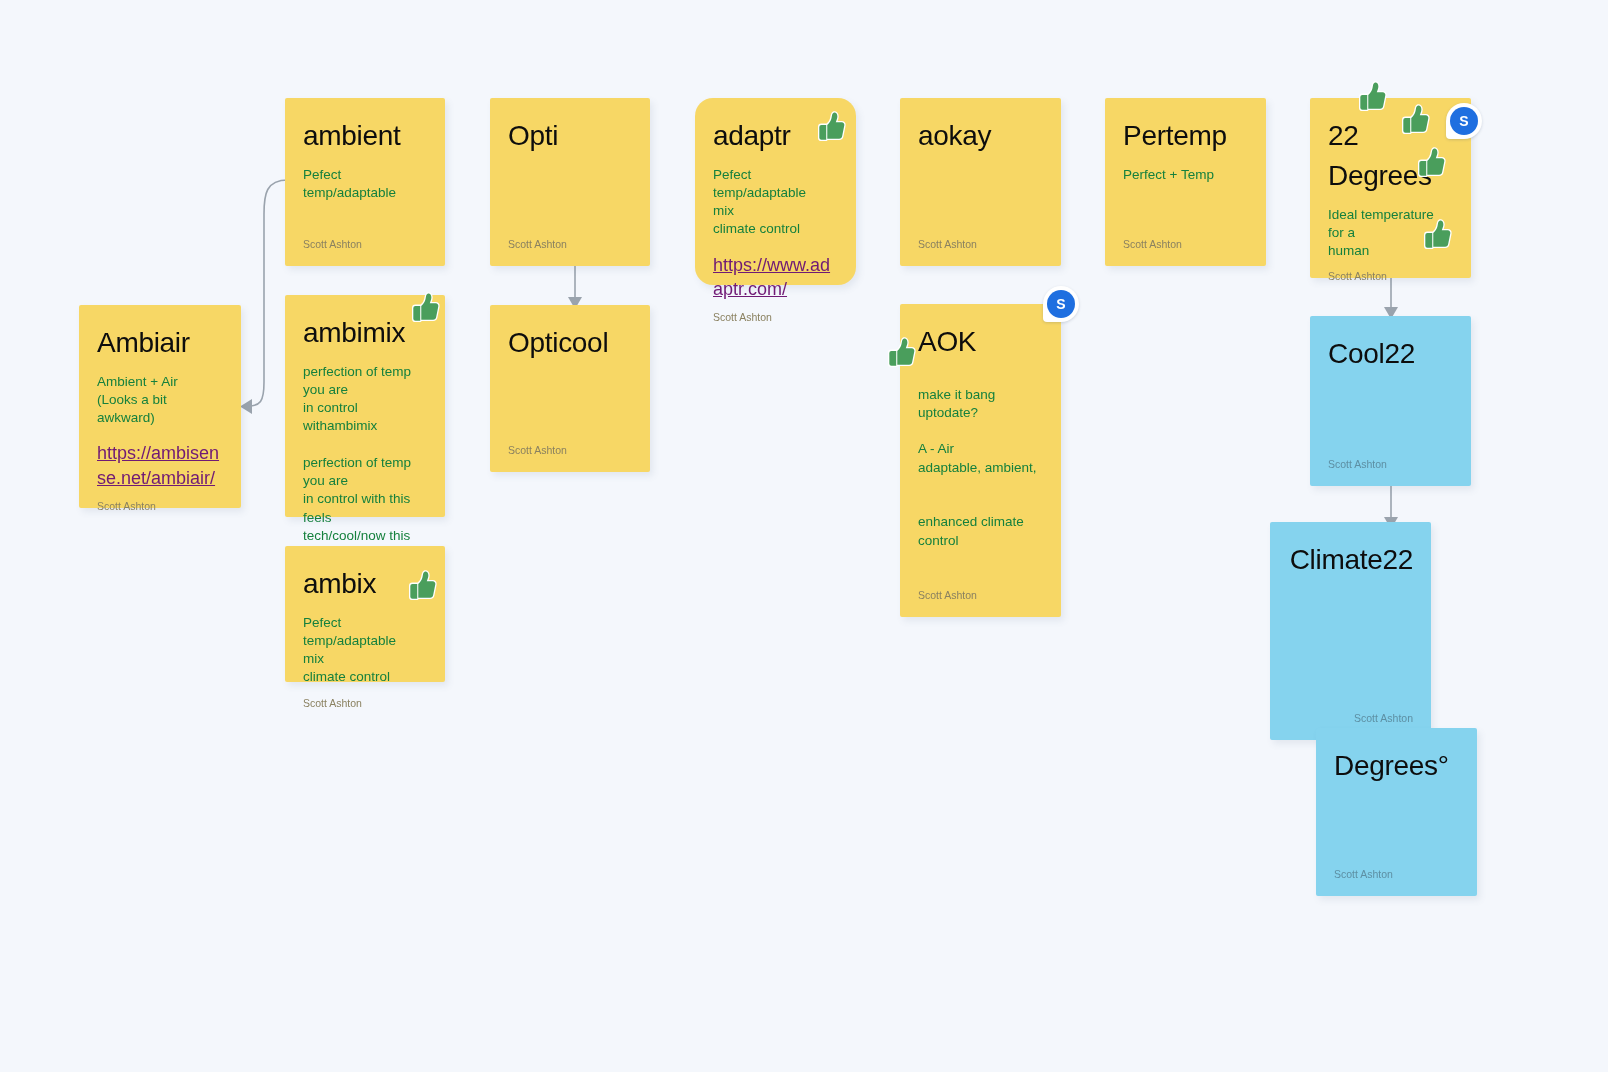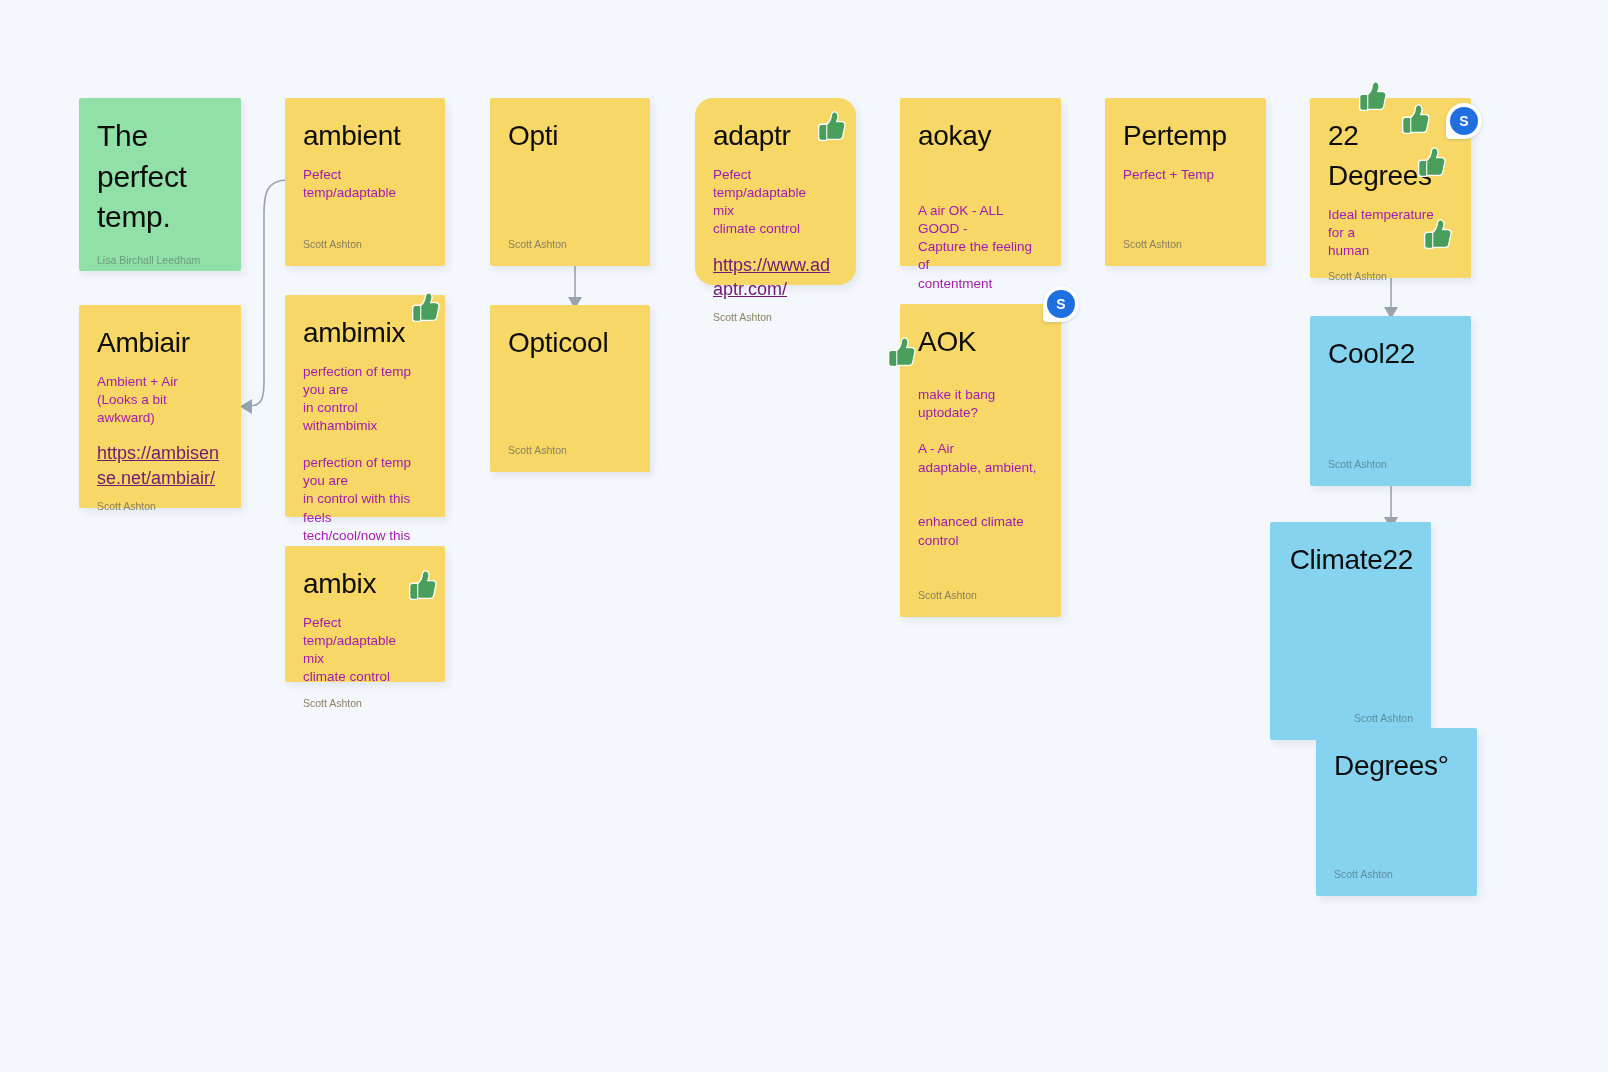--- a/index.html
+++ b/index.html
@@ -42,21 +42,21 @@
     white-space: pre-line;
   }
   .note-title.big {
     font-size: 30px;
     line-height: 1.35;
   }
   .note-body {
     font-size: 13.5px;
     line-height: 1.35;
     font-weight: 400;
-    color: #a21caf;
+    color: #15803d;
     white-space: pre-line;
     margin: 4px 0 0 0;
   }
   .note-link {
     font-size: 18px;
     line-height: 1.35;
     color: #701a75;
     text-decoration: underline;
     word-break: break-all;
     margin-top: 14px;
@@ -134,26 +134,20 @@
   <svg class="connector" style="left:1378px; top:276px; width:26px; height:44px;" viewBox="0 0 26 44">
     <line x1="13" y1="0" x2="13" y2="34"></line>
     <polygon class="head" points="6,31 13,43 20,31"></polygon>
   </svg>
 
   <svg class="connector" style="left:1378px; top:482px; width:26px; height:48px;" viewBox="0 0 26 48">
     <line x1="13" y1="0" x2="13" y2="38"></line>
     <polygon class="head" points="6,35 13,47 20,35"></polygon>
   </svg>
 
-  <div class="note green" style="left:79px; top:98px; width:162px; height:173px;">
-    <div class="note-title big">The
-perfect
-temp.</div>
-    <div class="note-author">Lisa Birchall Leedham</div>
-  </div>
 
   <div class="note yellow" style="left:285px; top:98px; width:160px; height:168px;">
     <div class="note-title">ambient</div>
     <div class="note-body">Pefect temp/adaptable</div>
     <div class="note-author">Scott Ashton</div>
   </div>
 
   <div class="note yellow" style="left:490px; top:98px; width:160px; height:168px;gap:12px;">
     <div class="note-title">Opti</div>
     <div class="note-author">Scott Ashton</div>
@@ -170,23 +164,20 @@
       <svg viewBox="0 0 64 64">
         <path d="M14 28 h9 v28 h-9 a4 4 0 0 1 -4 -4 v-20 a4 4 0 0 1 4 -4 z
                  M25 28 c4 -3 7 -8 8 -13 c1 -5 1 -9 4 -10 c4 -1 7 2 7 7 c0 4 -2 8 -3 11 h11
                  a5 5 0 0 1 5 6 l-4 20 a6 6 0 0 1 -6 5 h-22 z" fill="#4a9e5c" stroke="#ffffff" stroke-width="5" stroke-linejoin="round" paint-order="stroke"></path>
       </svg>
     </span>
   </div>
 
   <div class="note yellow" style="left:900px; top:98px; width:161px; height:168px;gap:36px;">
     <div class="note-title">aokay</div>
-    <div class="note-body">A air OK - ALL GOOD -
-Capture the feeling of
-contentment</div>
     <div class="note-author">Scott Ashton</div>
   </div>
 
   <div class="note yellow" style="left:1105px; top:98px; width:161px; height:168px;">
     <div class="note-title">Pertemp</div>
     <div class="note-body">Perfect + Temp</div>
     <div class="note-author">Scott Ashton</div>
   </div>
 
   <div class="note yellow" style="left:1310px; top:98px; width:161px; height:180px;">

